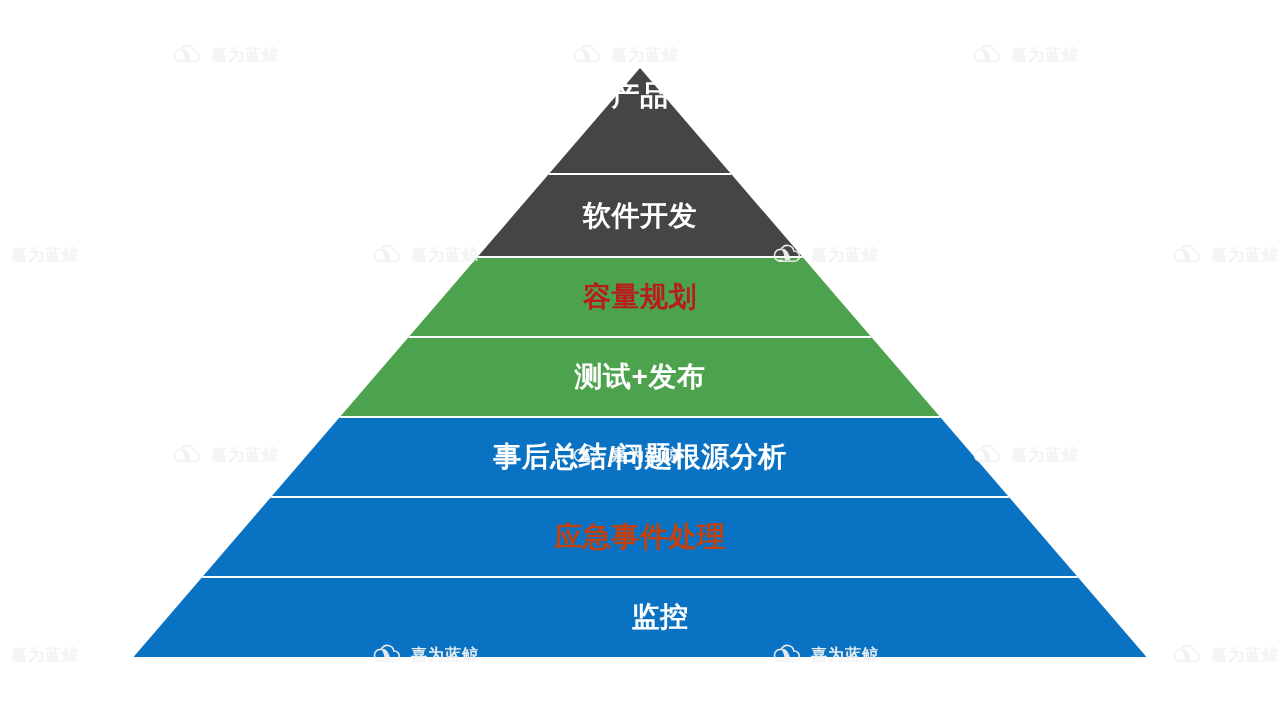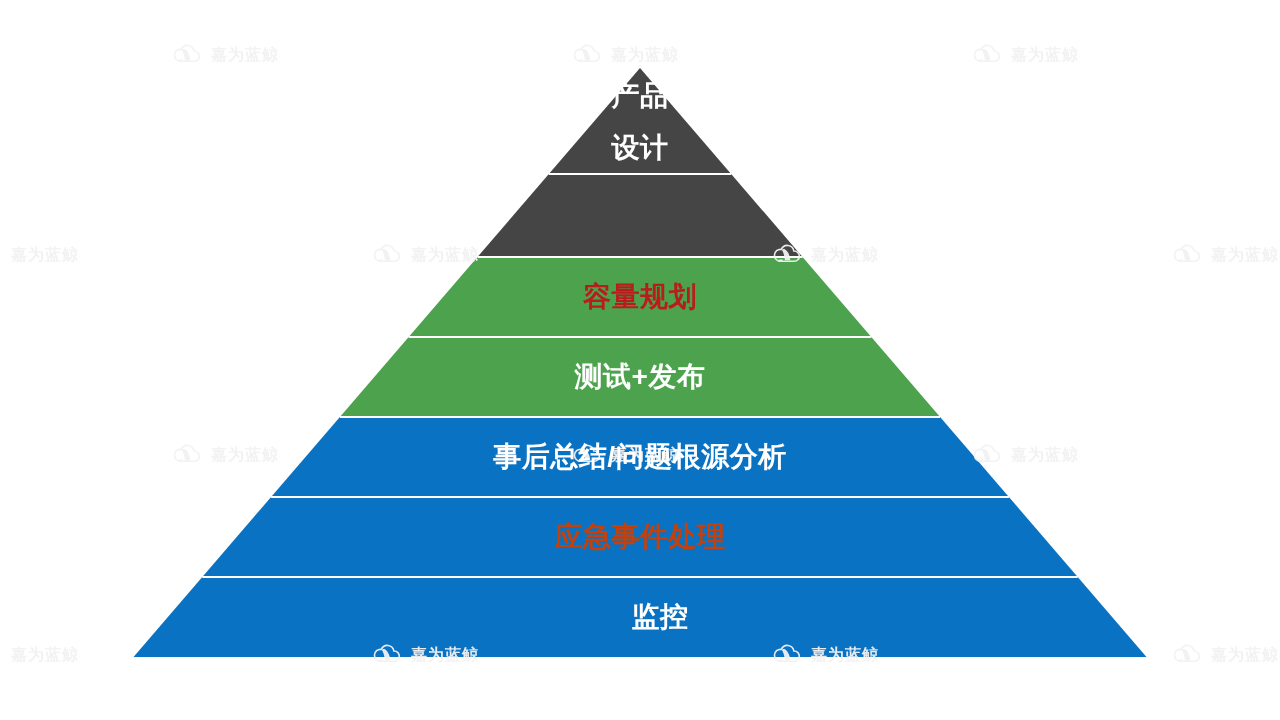--- a/index.html
+++ b/index.html
@@ -227,21 +227,21 @@
         <line x1="477.47" x2="802.53" y1="257.00" y2="257.00" stroke="#ffffff" stroke-width="2"></line>
         <line x1="408.68" x2="871.32" y1="337.00" y2="337.00" stroke="#ffffff" stroke-width="2"></line>
         <line x1="339.88" x2="940.12" y1="417.00" y2="417.00" stroke="#ffffff" stroke-width="2"></line>
         <line x1="271.09" x2="1008.91" y1="497.00" y2="497.00" stroke="#ffffff" stroke-width="2"></line>
         <line x1="202.29" x2="1077.71" y1="577.00" y2="577.00" stroke="#ffffff" stroke-width="2"></line>
       </svg>
   </div>
 
   <div id="label-layer">
       <div class="band-label" style="top: 82px; font-size: 28px; color: rgb(255, 255, 255);">产品</div>
-      <div class="band-label" style="top: 134px; font-size: 28px; color: rgb(255, 255, 255);">设计</div>
+      <div class="band-label" style="top: 202px; font-size: 28px; color: rgb(255, 255, 255);">软件开发</div>
       <div class="band-label" style="top: 283px; font-size: 28px; color: #b91c1c;">容量规划</div>
       <div class="band-label" style="top: 363px; font-size: 28px; color: rgb(255, 255, 255);">测试+发布</div>
       <div class="band-label" style="top: 443px; font-size: 28px; color: rgb(255, 255, 255);">事后总结/问题根源分析</div>
       <div class="band-label" style="top: 523px; font-size: 28px; color: #c2410c;">应急事件处理</div>
       <div class="band-label" style="top: 603px; font-size: 28px; color: rgb(255, 255, 255); padding-left: 20px;">监控</div>
     </div>
 
 </div>
 
 </body></html>

